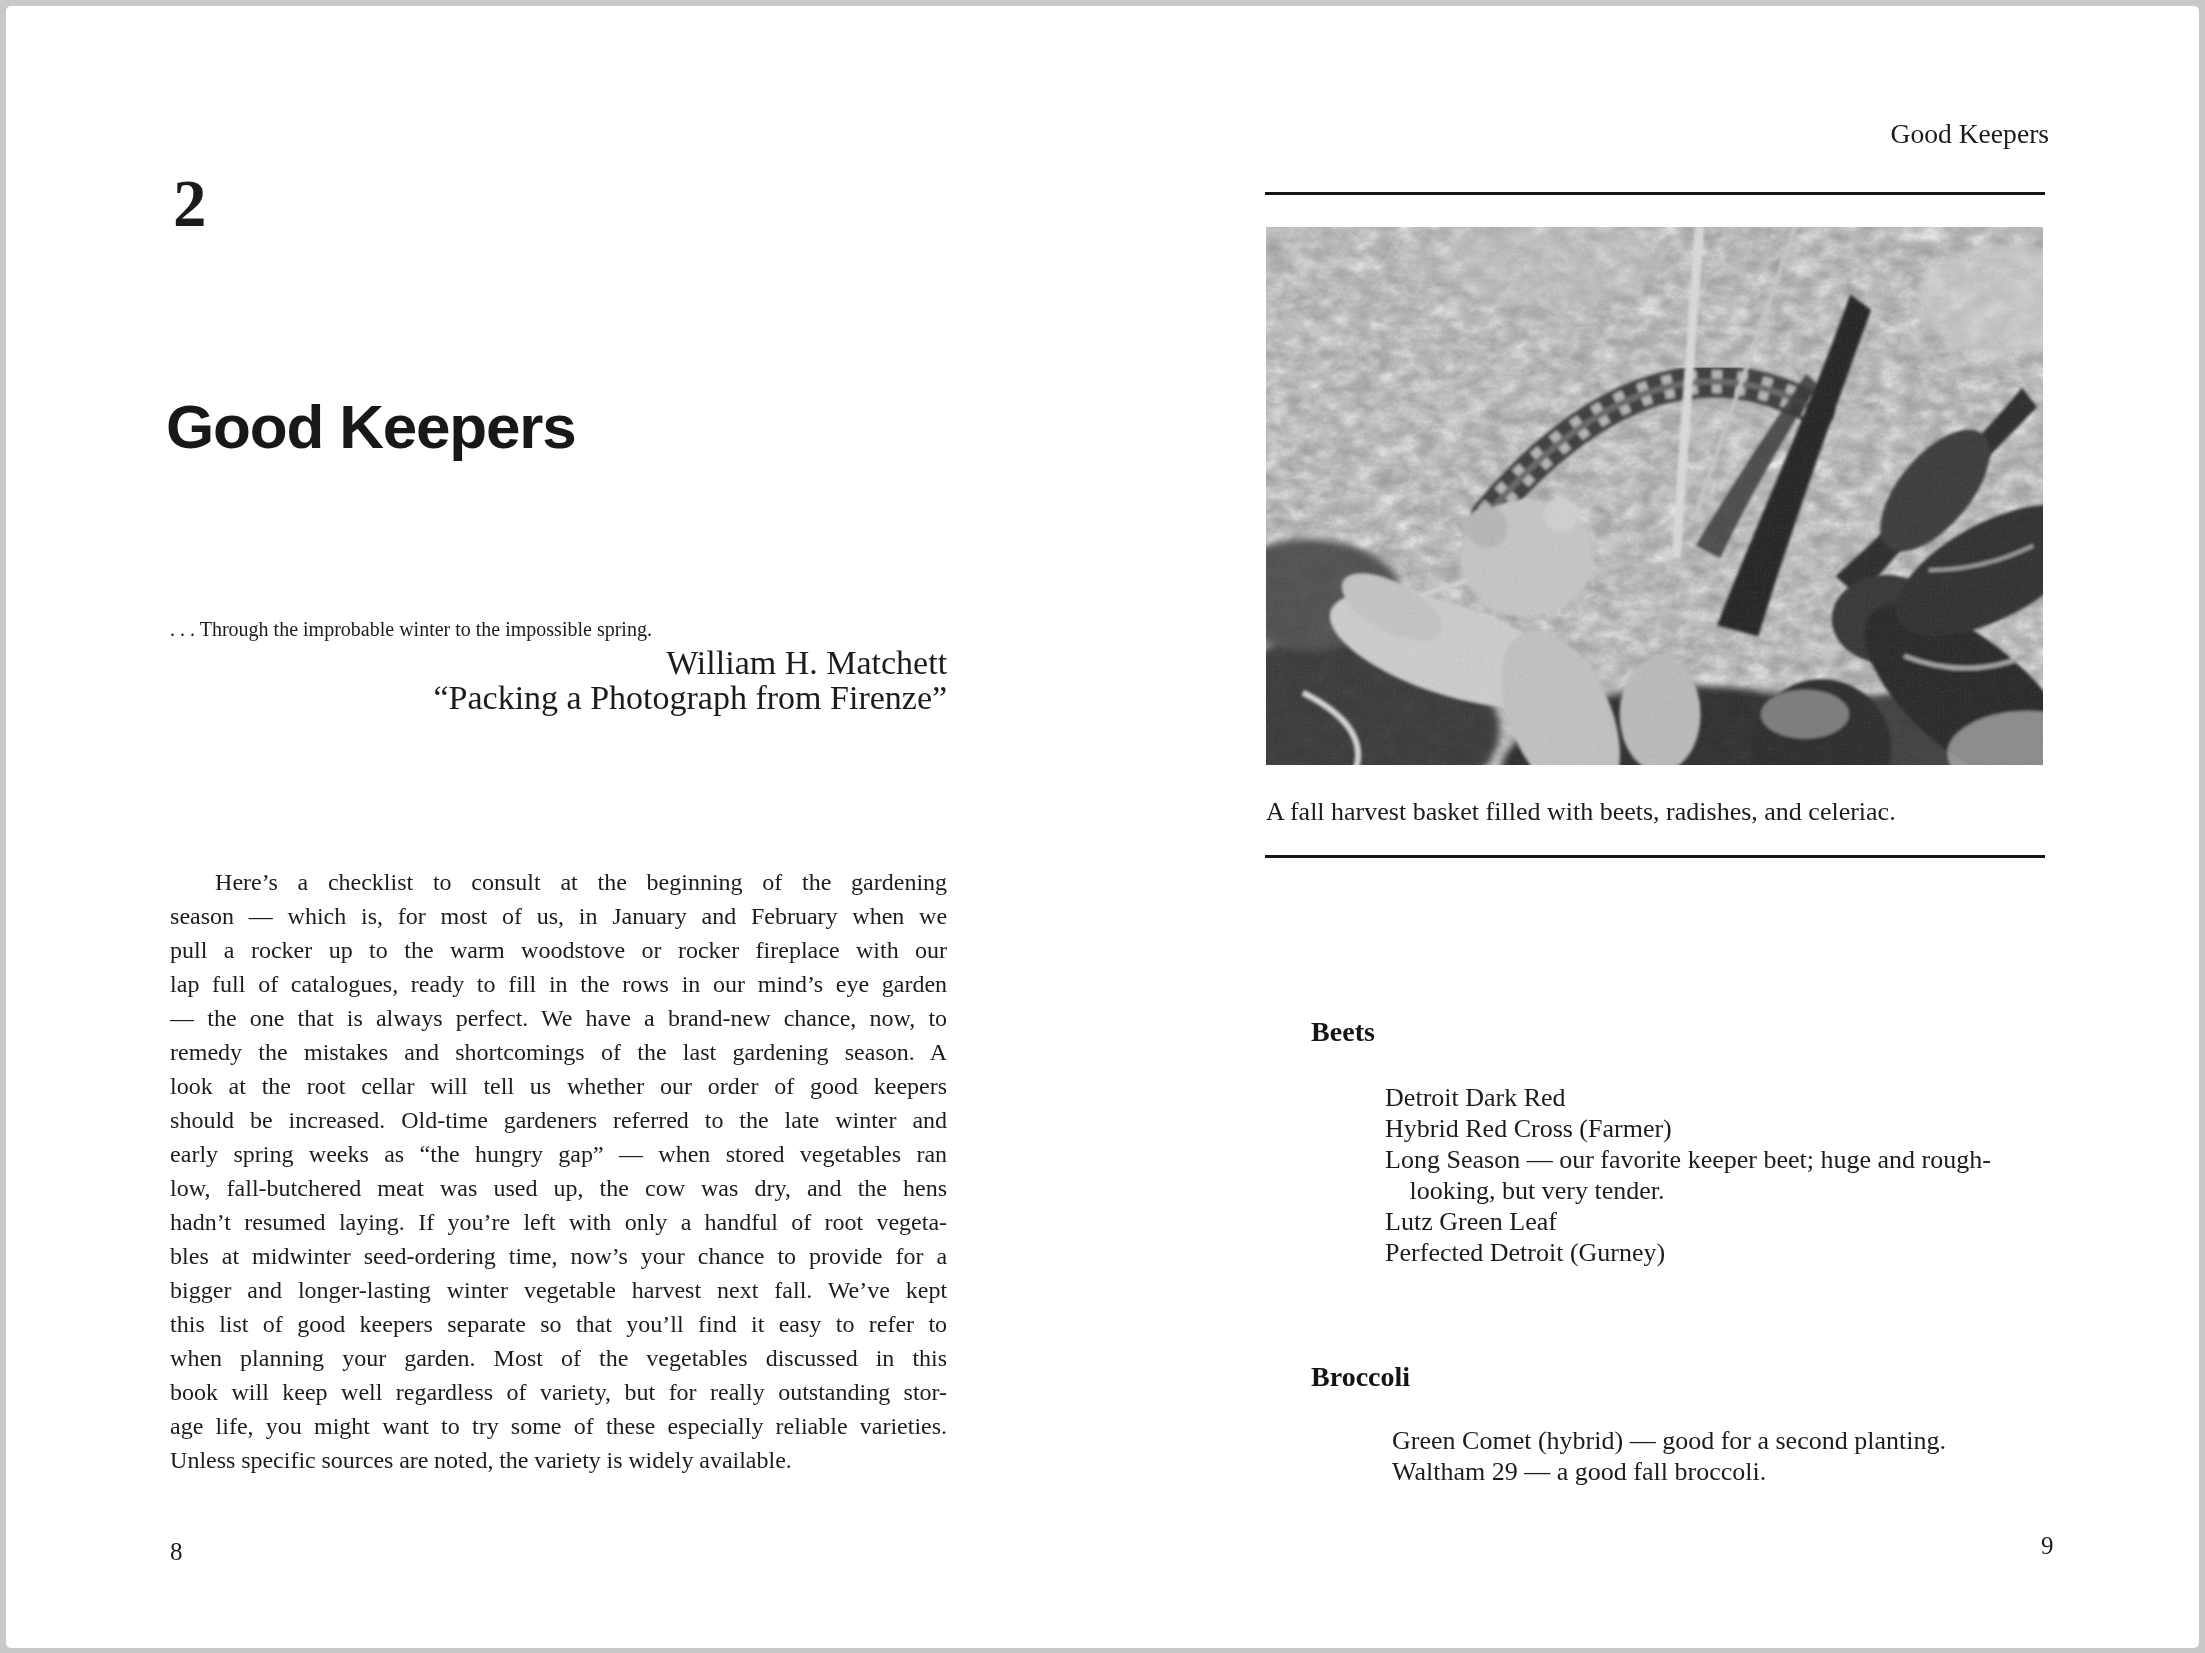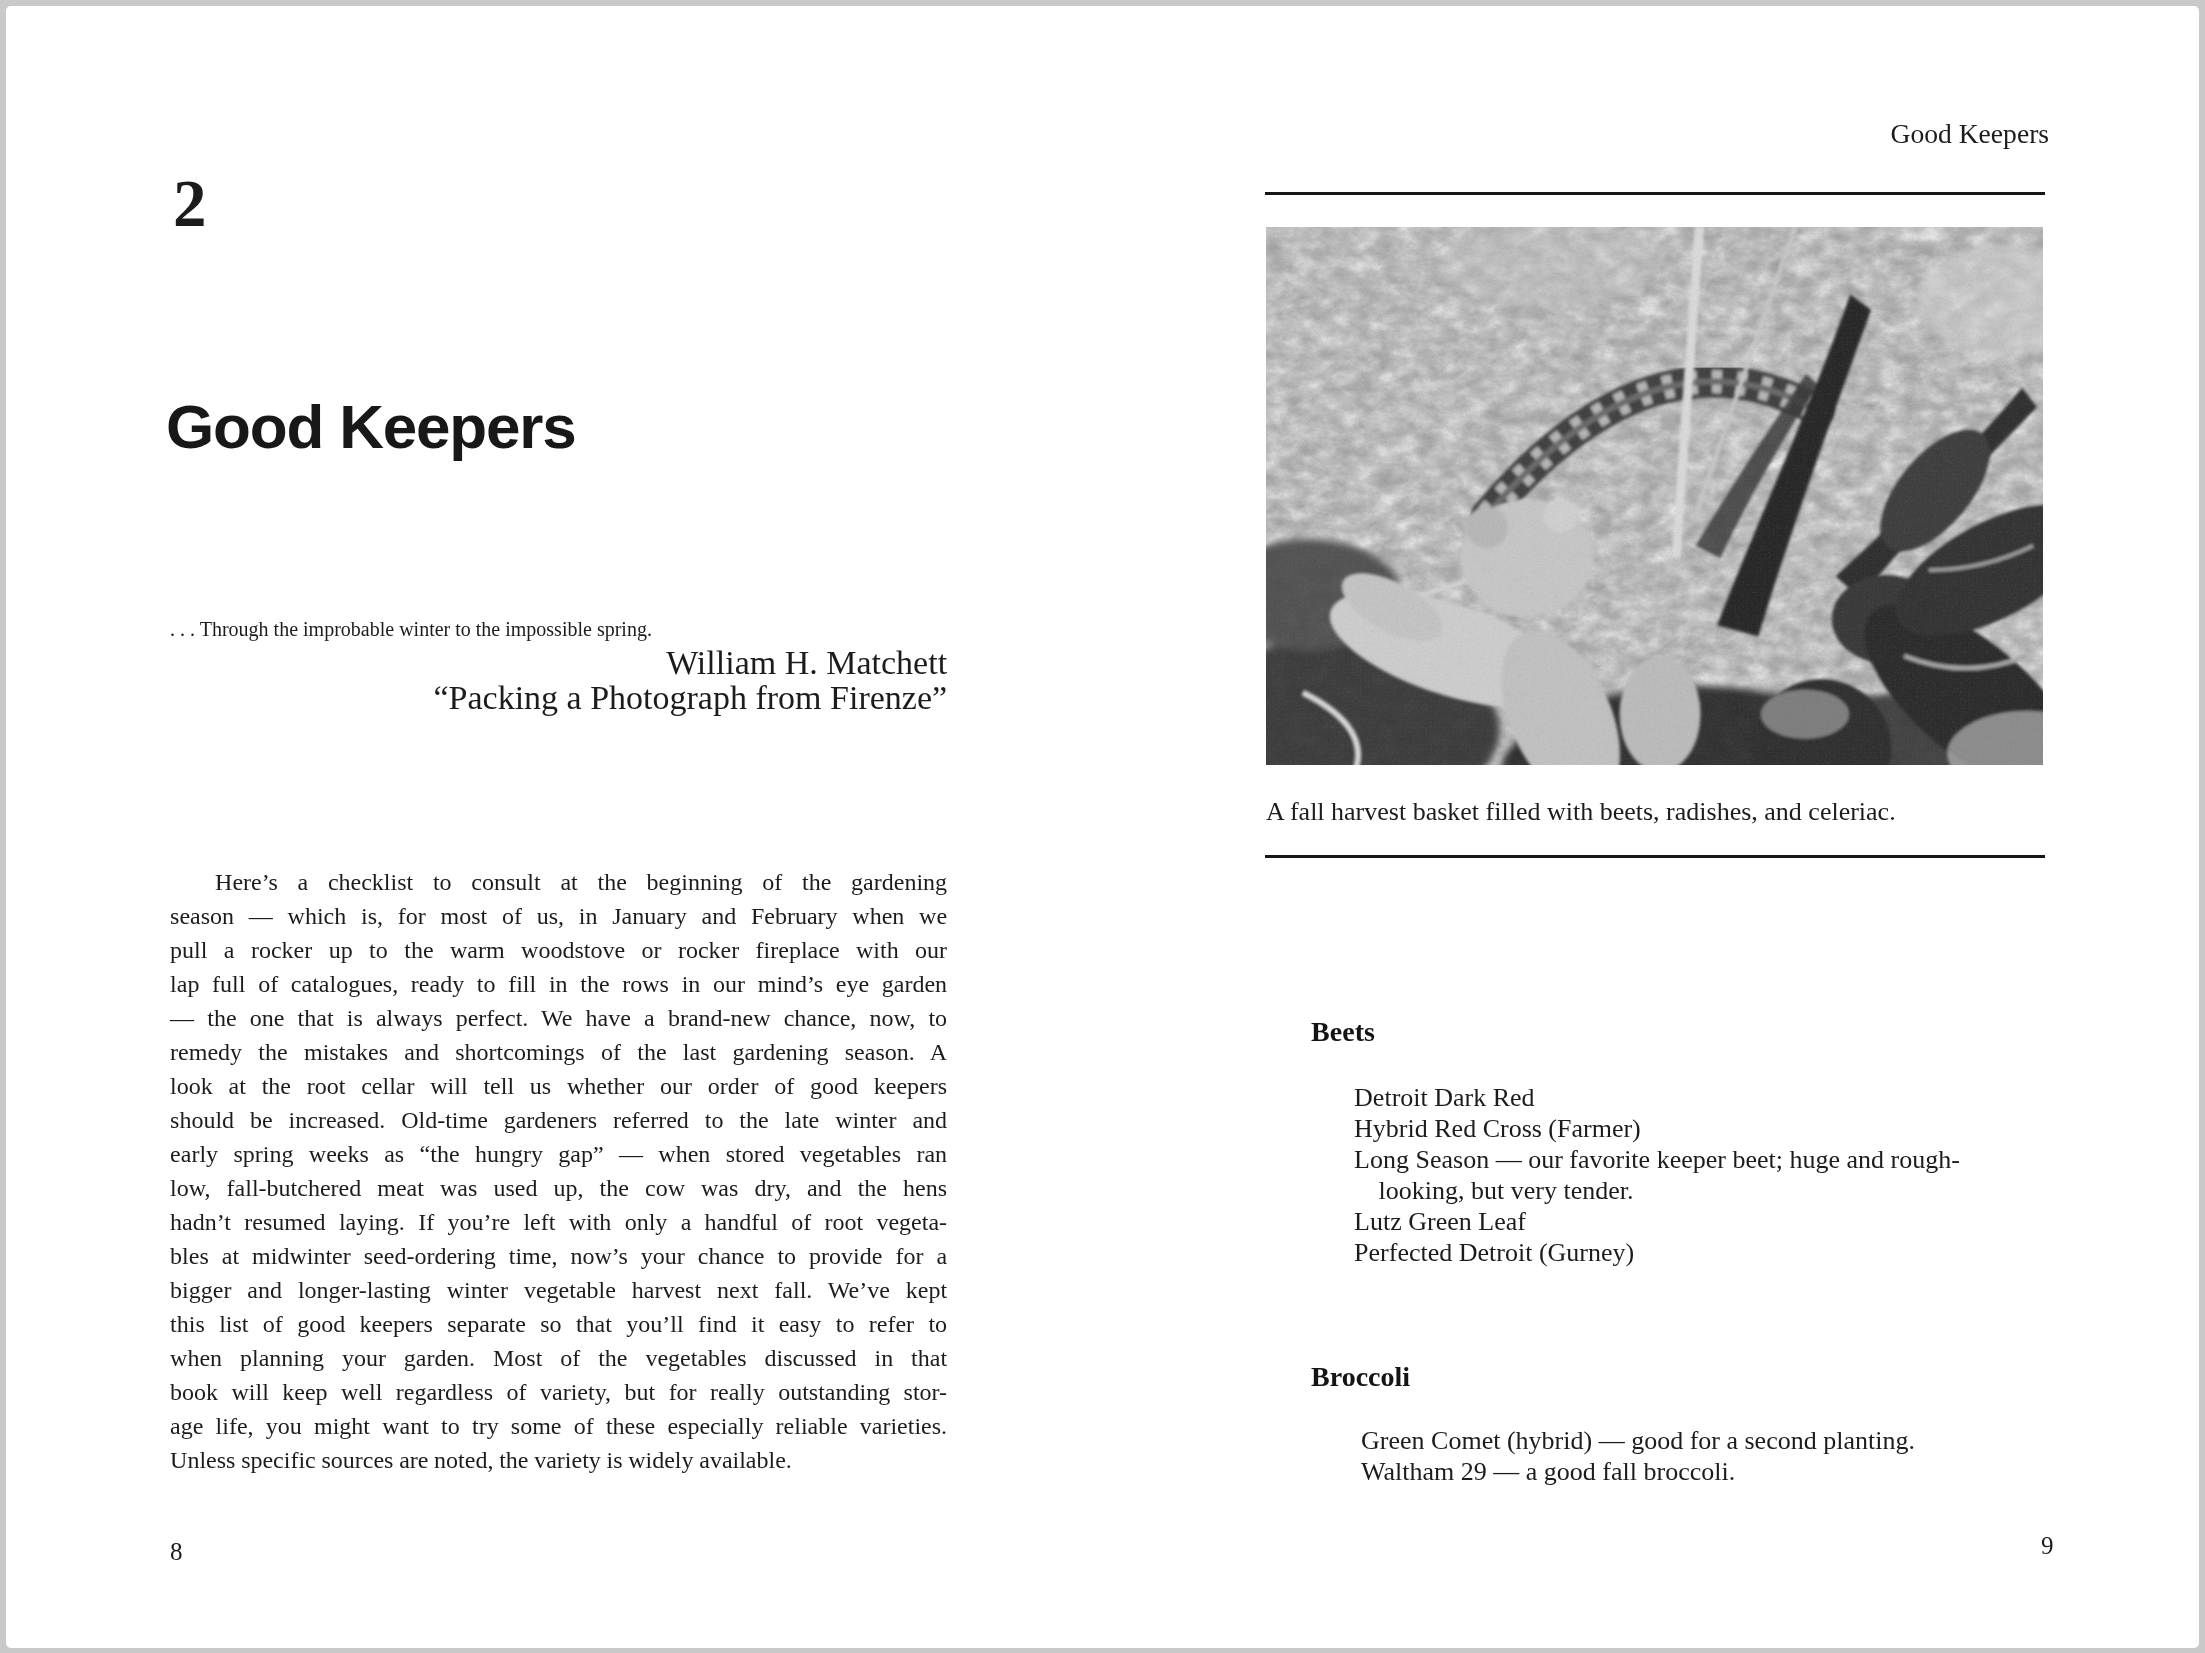--- a/index.html
+++ b/index.html
@@ -71,21 +71,21 @@
     left:1260px;top:790px;width:780px;margin:0;
     font-size:26px;line-height:1.25;white-space:nowrap;
   }
   .section-heading{
     margin:0;font-size:28px;font-weight:700;line-height:1;
     font-family:"Liberation Serif", serif;color:#141414;
   }
   .heading-beets{left:1305px;top:1012px;}
   .heading-broccoli{left:1305px;top:1357px;}
   .variety-list{
-    font-size:26px;line-height:31px;white-space:nowrap;
+    font-size:26px;line-height:31px;white-space:nowrap;margin-left:31px;
   }
   .list-beets{left:1348px;top:1076px;}
   .list-broccoli{left:1355px;top:1419px;line-height:31px;}
   .variety-line.wrap{padding-left:24.5px;}
 </style>
 </head>
 <body>
 
 <div id="frame">
   <div id="sheet">
@@ -110,21 +110,21 @@
         <div class="body-line">— the one that is always perfect. We have a brand-new chance, now, to</div>
         <div class="body-line">remedy the mistakes and shortcomings of the last gardening season. A</div>
         <div class="body-line">look at the root cellar will tell us whether our order of good keepers</div>
         <div class="body-line">should be increased. Old-time gardeners referred to the late winter and</div>
         <div class="body-line">early spring weeks as “the hungry gap” — when stored vegetables ran</div>
         <div class="body-line">low, fall-butchered meat was used up, the cow was dry, and the hens</div>
         <div class="body-line">hadn’t resumed laying. If you’re left with only a handful of root vegeta-</div>
         <div class="body-line">bles at midwinter seed-ordering time, now’s your chance to provide for a</div>
         <div class="body-line">bigger and longer-lasting winter vegetable harvest next fall. We’ve kept</div>
         <div class="body-line">this list of good keepers separate so that you’ll find it easy to refer to</div>
-        <div class="body-line">when planning your garden. Most of the vegetables discussed in that</div>
+        <div class="body-line">when planning your garden. Most of the vegetables discussed in this</div>
         <div class="body-line">book will keep well regardless of variety, but for really outstanding stor-</div>
         <div class="body-line">age life, you might want to try some of these especially reliable varieties.</div>
         <div class="body-line last">Unless specific sources are noted, the variety is widely available.</div>
       </div>
 
       <div class="abs folio folio-left">8</div>
     </section>
 
     <section>
       <div class="abs running-header">Good Keepers</div>

